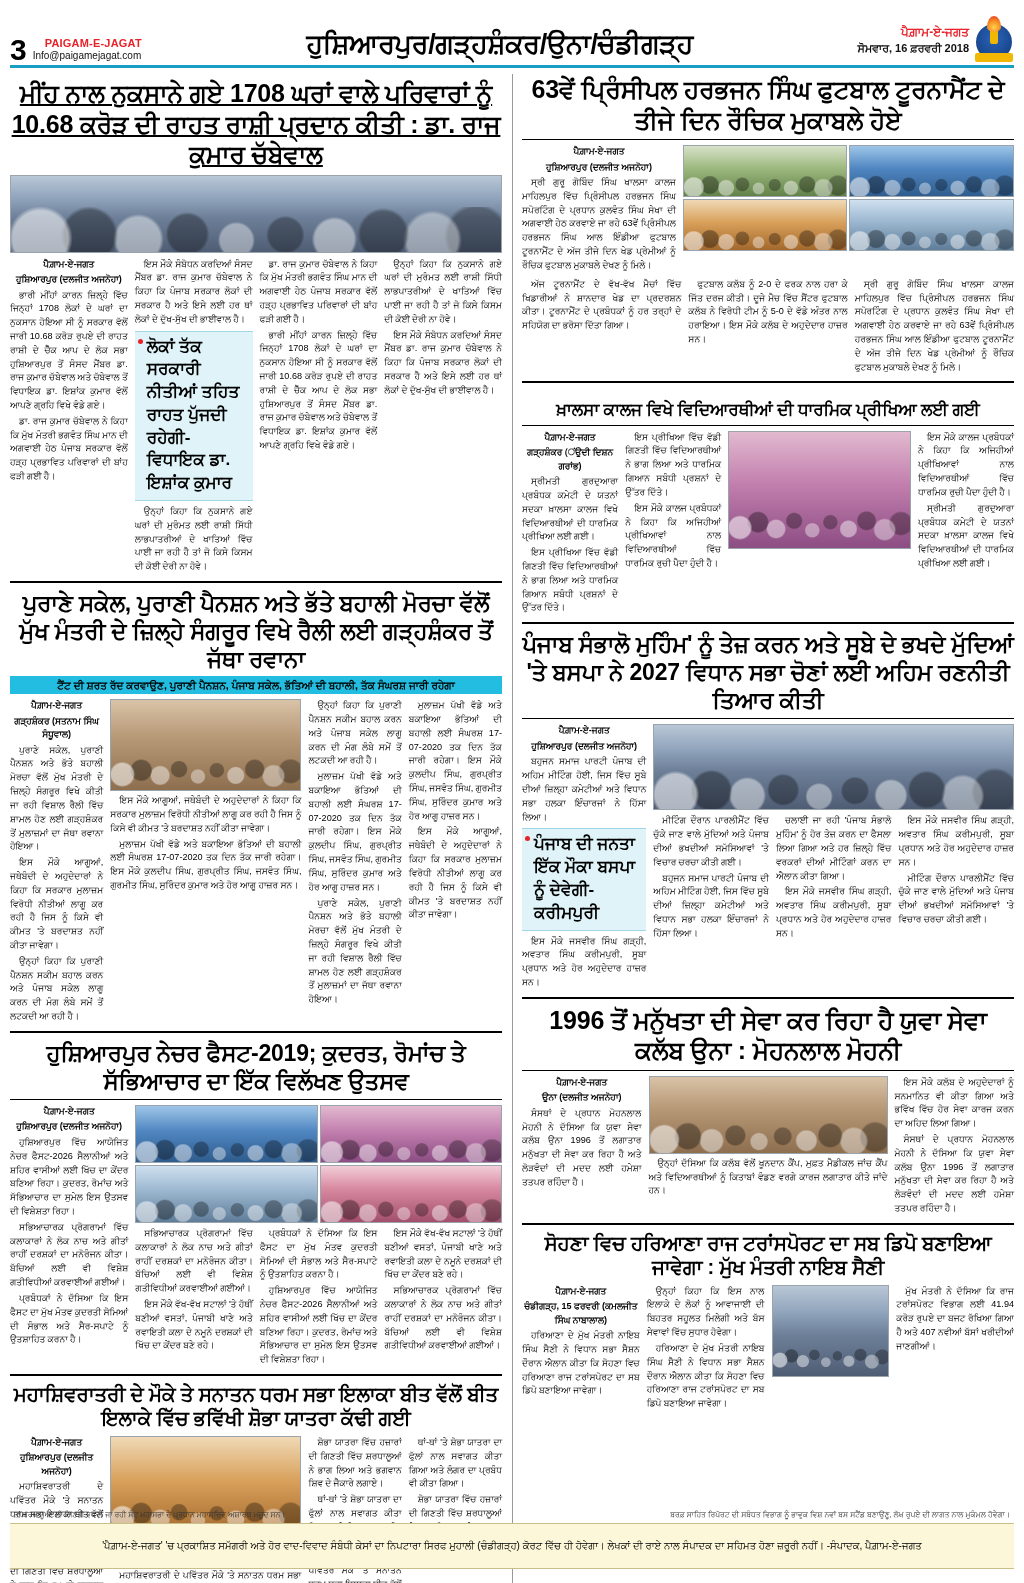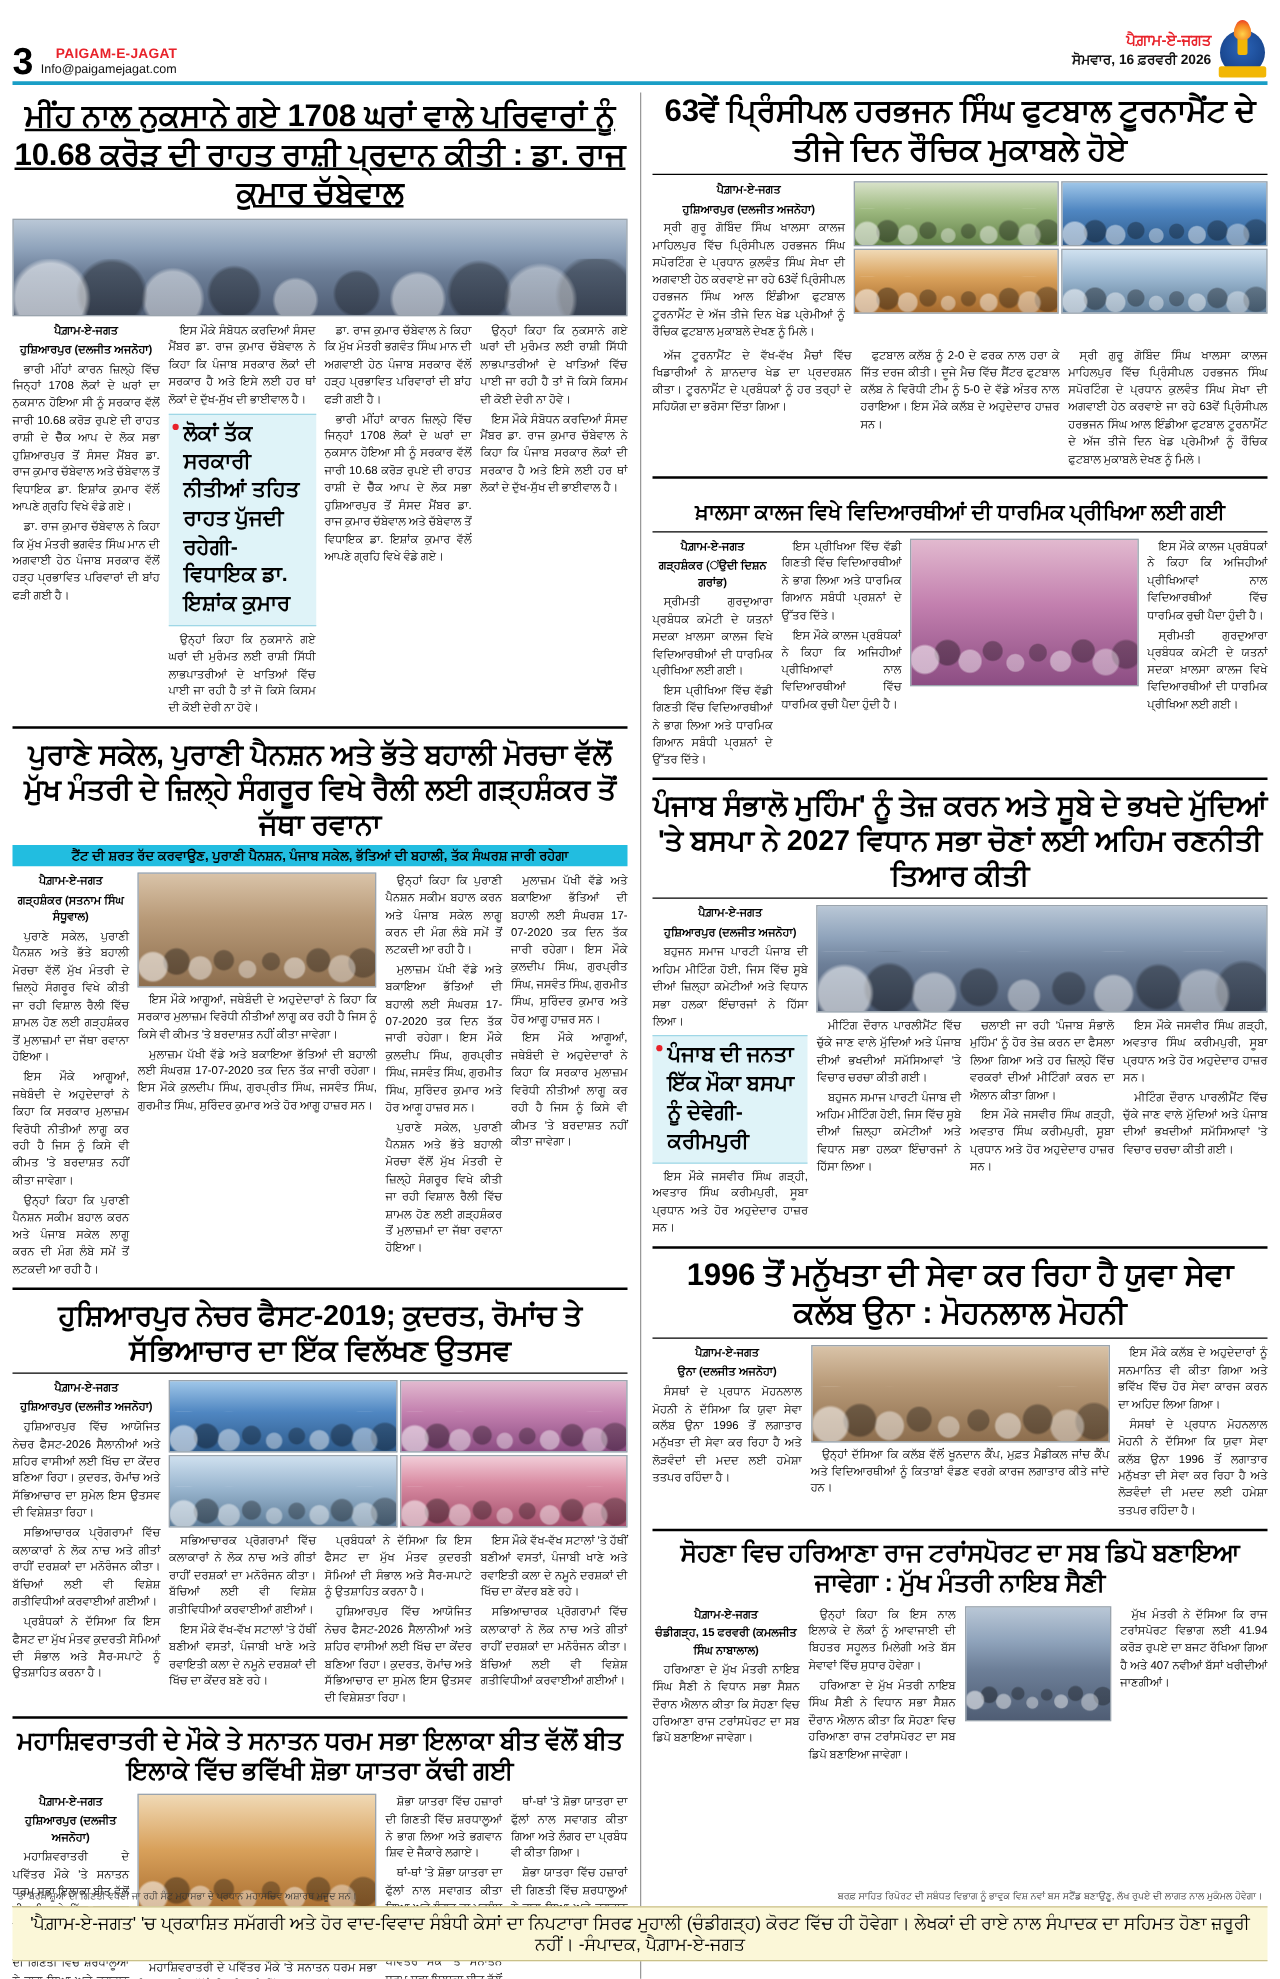--- a/index.html
+++ b/index.html
@@ -86,41 +86,42 @@
   .tx p { margin-bottom:2px; text-indent:9px; }
 
   .quote { background:#dff3f8; border-top:1px solid #9fd7e6; border-bottom:1px solid #9fd7e6;
            padding:4px 5px 5px 12px; margin:4px 0; position:relative; }
   .quote .bullet { position:absolute; left:3px; top:7px; width:5px; height:5px; border-radius:50%; background:#e8222a; }
   .quote .qt { font-size:17px; font-weight:bold; line-height:1.34; }
 
   
   .footer-strip { position:absolute; left:10px; right:10px; bottom:14px; }
   .footer-note { background:#fbf7d8; border-top:1px solid #c9c089; border-bottom:1px solid #c9c089;
-                 font-size:14px; padding:4px 6px; text-align:center; }
+                 font-size:10px; padding:16px 6px; text-align:center; }
   .footer-tail { font-size:7.6px; color:#333; display:flex; justify-content:space-between; padding:0 4px 3px; }
   .footer-tail span { white-space:nowrap; overflow:hidden; }
 </style>
 </head>
 <body>
 
 <div class="page">
 
   <div class="masthead">
     <div class="mh-left">
       <div class="pageno">3</div>
       <div class="mh-brand">
         <div class="b1">PAIGAM-E-JAGAT</div>
         <div class="b2">Info@paigamejagat.com</div>
       </div>
     </div>
+    <div class="mh-center">ਹੁਸ਼ਿਆਰਪੁਰ/ਗੜ੍ਹਸ਼ੰਕਰ/ਉਨਾ/ਚੰਡੀਗੜ੍ਹ</div>
     <div class="mh-right">
       <div class="rtext">
         <div class="r1">ਪੈਗ਼ਾਮ-ਏ-ਜਗਤ</div>
-        <div class="r2">ਸੋਮਵਾਰ, 16 ਫ਼ਰਵਰੀ 2026</div>
+        <div class="r2">ਸੋਮਵਾਰ, 16 ਫ਼ਰਵਰੀ 2018</div>
       </div>
       <div class="logo-badge">
         <div class="ring"></div>
           <div class="torch"></div>
           <div class="flame"></div>
           <div class="ribbon"></div>
       </div>
     </div>
   </div>
   <div class="rule-top"></div>

